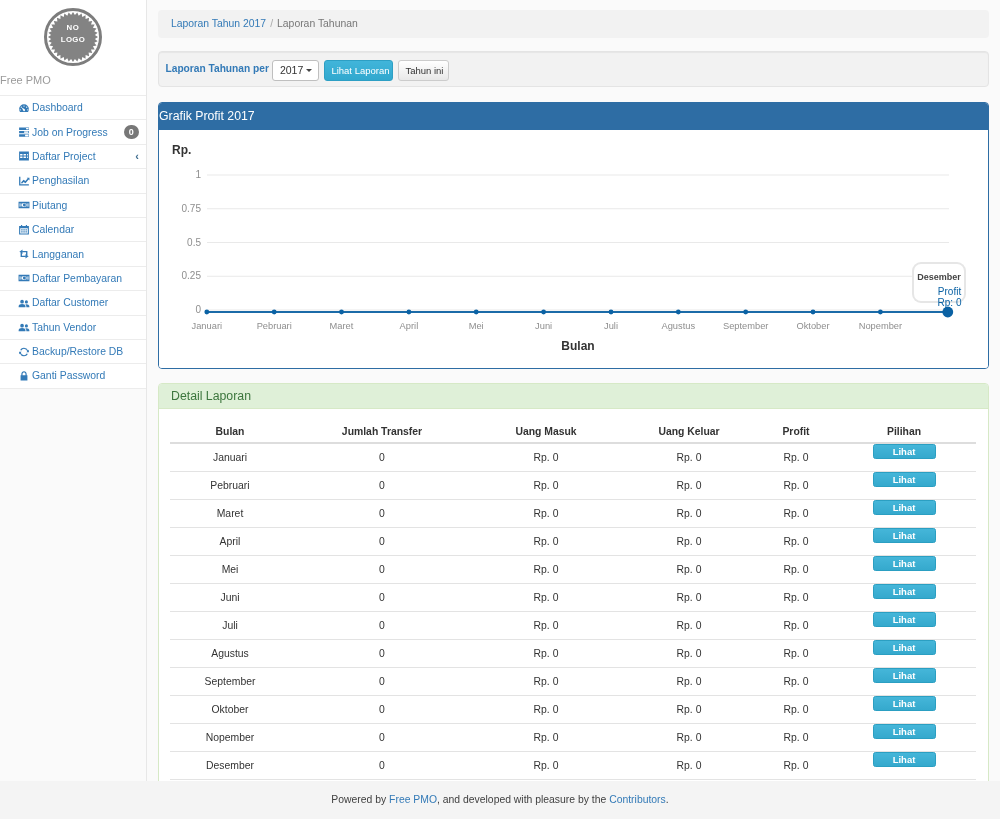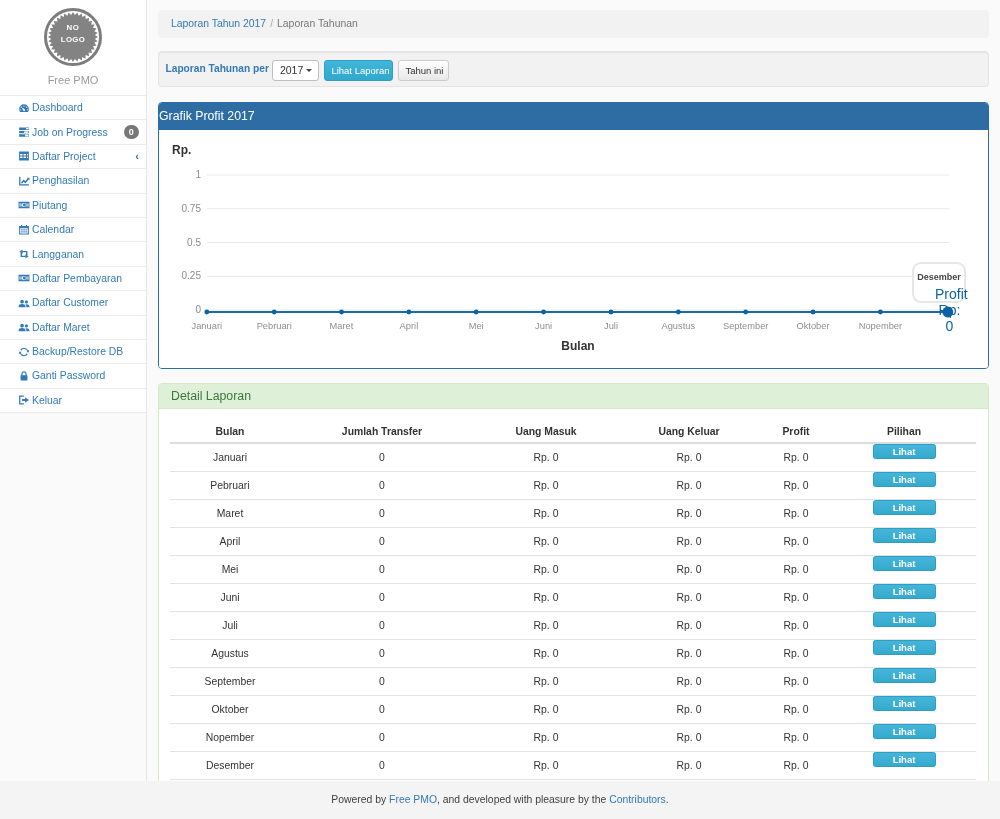--- a/index.html
+++ b/index.html
@@ -1,21 +1,21 @@
 <!DOCTYPE html>
 <html><head>
 <meta charset="utf-8">
 <style>
 * { margin:0; padding:0; box-sizing:border-box; }
 html,body { width:1000px; height:819px; }
 body { position:relative; background:#fafafa; font-family:"Liberation Sans", sans-serif; font-size:10.4px; color:#333; overflow:hidden; }
 a { text-decoration:none; }
 
 .sidebar { position:absolute; left:0; top:0; width:147px; height:781px; border-right:1px solid #e7e7e7; }
-.logo-block { background:#fff; height:95px; text-align:center; padding-top:4.5px; overflow:hidden; }
+.logo-block { background:#fff; height:95px; padding-top:4.5px; overflow:hidden; }
 .logo-block svg { display:block; margin:0 auto; }
 .brand { display:block; margin-top:5px; font-size:11px; color:#9b9b9b; }
 ul.menu { list-style:none; border-top:1px solid #ececec; }
 ul.menu li { position:relative; height:24.4px; background:#fff; border-bottom:1px solid #ececec; display:flex; align-items:center; padding-left:18px; }
 ul.menu li a { color:#337ab7; font-size:10.4px; }
 ul.menu li .ic { width:12.5px; height:12px; margin-right:1.5px; flex:0 0 auto; display:flex; align-items:center; }
 .badge0 { position:absolute; right:7px; top:4.6px; width:15.4px; height:14px; background:#777; border-radius:8px; color:#fff; font-size:9px; font-weight:bold; text-align:center; line-height:14px; }
 .chev { position:absolute; right:7px; top:50%; margin-top:-6.5px; color:#3d6b8e; font-size:11px; font-weight:bold; line-height:13px; }
 
 .main { position:absolute; left:147px; top:0; width:853px; padding:10px 11px 0 11px; }
@@ -33,21 +33,21 @@
 .panel { border-radius:4px; }
 .p-chart { border:1px solid #2e6da4; margin-bottom:14px; }
 .p-chart .hd { height:27px; background:#2e6da4; color:#fff; font-size:12.3px; line-height:27px; border-radius:3px 3px 0 0; }
 .p-chart .bd { position:relative; height:238px; background:#fff; border-radius:0 0 3px 3px; }
 .p-det { border:1px solid #d6e9c6; }
 .p-det .hd { height:25px; background:#dff0d8; color:#3c763d; font-size:12.3px; line-height:25px; padding-left:12px; border-bottom:1px solid #d6e9c6; border-radius:3px 3px 0 0; }
 .p-det .bd { background:#fff; padding:11px 11px 12px; border-radius:0 0 3px 3px; }
 
 .mtip { position:absolute; left:753px; top:132px; width:54px; height:41px; background:rgba(255,255,255,.95); border:2px solid rgba(224,224,224,.8); border-radius:9px; text-align:center; font-size:9.5px; }
 .mtip .t1 { margin-top:8px; font-weight:bold; color:#444; font-size:9px; }
-.mtip .t2 { margin-top:4px; color:#0b62a4; font-size:14px;margin-left:21px; }
+.mtip .t2 { margin-top:4px; color:#0b62a4; font-size:10px;margin-left:21px; }
 
 table.rep { width:806px; border-collapse:collapse; table-layout:fixed; font-size:10.4px; color:#333; }
 table.rep th { font-weight:bold; border-bottom:2px solid #ddd; height:23px; padding:2px 6px 0; }
 table.rep td { border-top:1px solid #e3e3e3; height:24.1px; padding:0 6px; }
 table.rep tr:first-child td { border-top:none; }
 table.rep .c { text-align:center; }
 table.rep .r { text-align:center; }
 .btn-xs { display:inline-block; width:63px; height:15.5px; background:linear-gradient(#45b6d9,#35a9cd); border:1px solid #2b9fc2; border-radius:2.5px; color:#fff; font-size:9.5px; line-height:14px; text-align:center;font-weight:bold; }
 tr.tot td { font-weight:bold; height:25px; }
 
@@ -150,45 +150,37 @@
           </svg>
         </span>
         <a>Daftar Customer</a>
       </li>
     <li>
         <span class="ic">
           <svg width="12" height="12" viewBox="0 0 13 13" fill="#337ab7">
             <path d="M4.4 3.1a2 2 0 1 1 0 4 2 2 0 0 1 0-4zM9.1 3.6a1.7 1.7 0 1 1 0 3.4 1.7 1.7 0 0 1 0-3.4zM4.4 7.6c2 0 3.7 1 3.7 2.3v1.2H.7V9.9c0-1.3 1.7-2.3 3.7-2.3zM9.1 7.9c1.7 0 3.2.9 3.2 2v1.2H9.0V9.9c0-.7-.4-1.4-1-1.9.35-.07.7-.1 1.1-.1z"></path>
           </svg>
         </span>
-        <a>Daftar Maret</a>
+        <a>Tahun Vendor</a>
       </li>
     <li>
         <span class="ic">
           <svg width="12" height="12" viewBox="0 0 13 13" fill="#337ab7">
             <path d="M6.5 2a4.7 4.7 0 0 1 4.4 3l.9-.9v2.8H9l1-1A3.4 3.4 0 0 0 3.6 5L2.3 4.4A4.7 4.7 0 0 1 6.5 2zM6.5 11a4.7 4.7 0 0 1-4.4-3l-.9.9V6.1H4l-1 1A3.4 3.4 0 0 0 9.4 8l1.3.6A4.7 4.7 0 0 1 6.5 11z"></path>
           </svg>
         </span>
         <a>Backup/Restore DB</a>
       </li>
     <li>
         <span class="ic">
           <svg width="12" height="12" viewBox="0 0 13 13" fill="#337ab7">
             <path d="M6.5 1.3c1.6 0 2.9 1.3 2.9 2.9v1.4h.8v5.8H2.8V5.6h.8V4.2c0-1.6 1.3-2.9 2.9-2.9zm0 1.3c-.9 0-1.6.7-1.6 1.6v1.4h3.2V4.2c0-.9-.7-1.6-1.6-1.6z"></path>
           </svg>
         </span>
         <a>Ganti Password</a>
-      </li>
-    <li>
-        <span class="ic">
-          <svg width="12" height="12" viewBox="0 0 13 13" fill="#337ab7">
-            <path d="M1.2 1.6h5.2V3H2.6v7h3.8v1.4H1.2zM7.8 3.4L11.8 6.5 7.8 9.6V7.5H4.4v-2h3.4z"></path>
-          </svg>
-        </span>
-        <a>Keluar</a>
       </li>
   </ul>
 </div>
 
 <div class="main">
   <div class="bc"><a>Laporan Tahun 2017</a><span class="sep">/</span><span>Laporan Tahunan</span></div>
   <div class="well">
     <span class="lbl">Laporan Tahunan per</span>
     <span class="sel">2017<span class="arr"></span></span>
     <span class="btn btn-info">Lihat Laporan</span>

